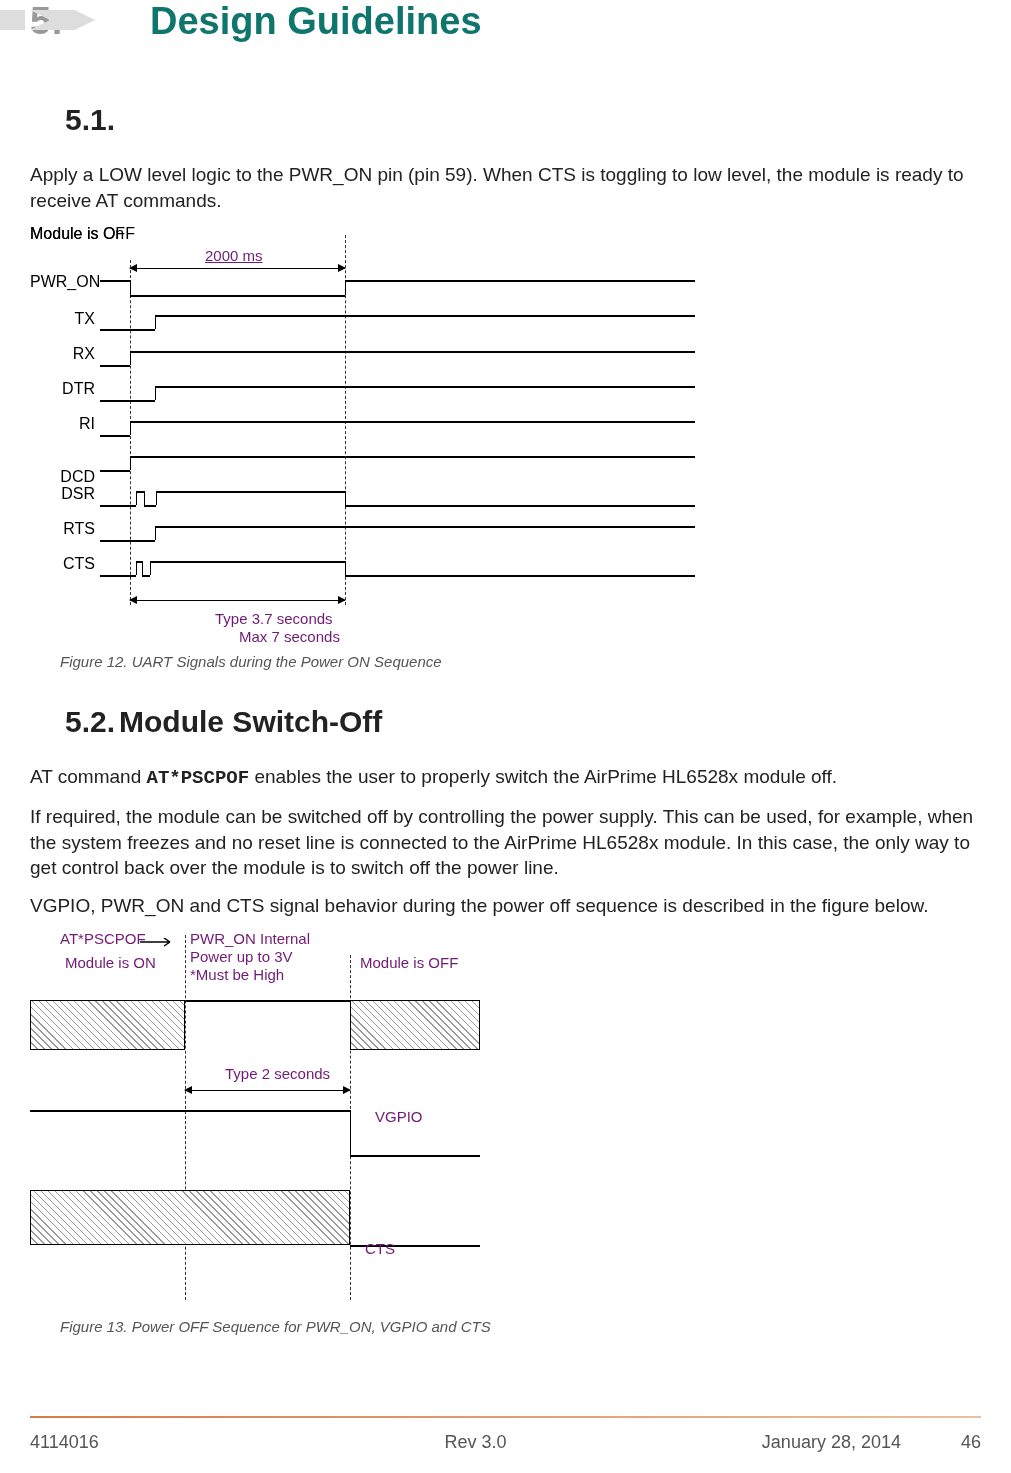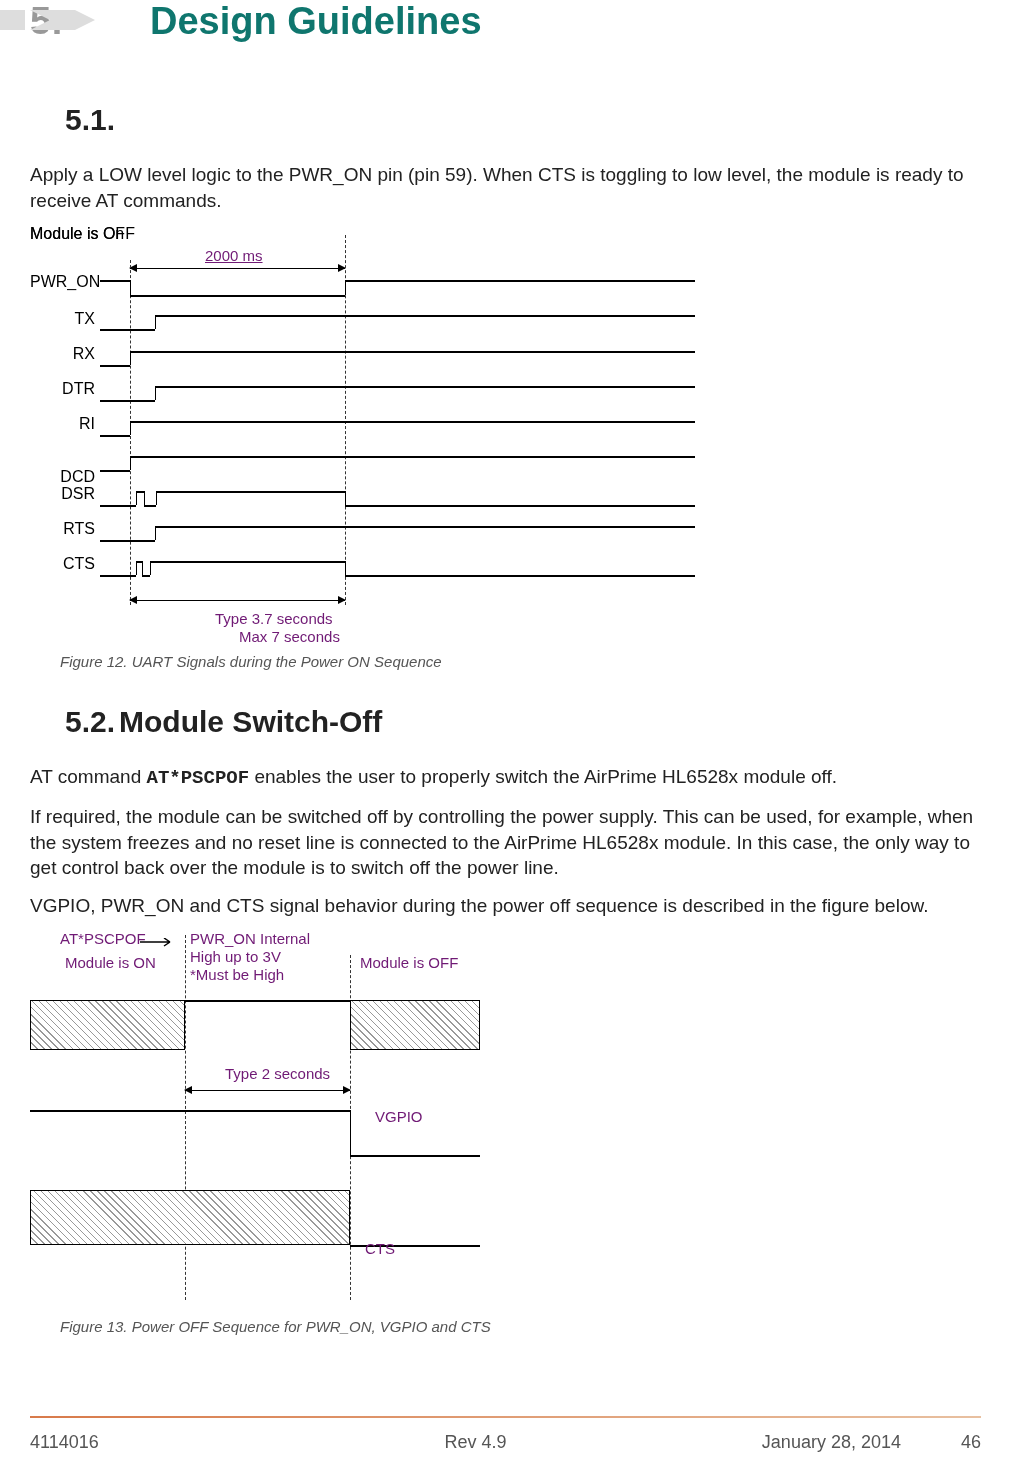--- a/index.html
+++ b/index.html
@@ -254,21 +254,21 @@
   <p class="body-text">If required, the module can be switched off by controlling the power supply. This can be used, for example, when the system freezes and no reset line is connected to the AirPrime HL6528x module. In this case, the only way to get control back over the module is to switch off the power line.</p>
   <p class="body-text">VGPIO, PWR_ON and CTS signal behavior during the power off sequence is described in the figure below.</p>
 
   <div class="fig13">
     <span class="annot-sm" style="left:30px;top:0;">AT*PSCPOF</span>
     <svg class="arrow-line" style="left:110px;top:8px;width:40px;height:10px;">
         <path d="M0 4 L30 4 M30 4 L24 0 M30 4 L24 8" stroke="#000" fill="none" stroke-width="1.5"></path>
       </svg>
 
     <span class="annot-sm" style="left:160px;top:0;">PWR_ON Internal</span>
-    <span class="annot-sm" style="left:160px;top:18px;">High up to 3V</span>
+    <span class="annot-sm" style="left:160px;top:18px;">Power up to 3V</span>
     <span class="annot-sm" style="left:160px;top:36px;">*Must be High</span>
 
     <span class="annot-sm" style="left:35px;top:24px;">Module is ON</span>
     <span class="annot-sm" style="left:330px;top:24px;">Module is OFF</span>
 
     <div class="dash-v" style="left:155px;top:5px;height:365px;"></div>
     <div class="dash-v" style="left:320px;top:25px;height:345px;"></div>
 
     <div class="hatched" style="left:0;top:70px;width:155px;height:50px;"></div>
     <div class="hline2" style="left:155px;top:70px;width:165px;"></div>
@@ -287,18 +287,18 @@
     <div class="hline2" style="left:320px;top:315px;width:130px;"></div>
     <span class="annot-sm" style="left:335px;top:310px;">CTS</span>
   </div>
   <div class="fig-caption">Figure 13. Power OFF Sequence for PWR_ON, VGPIO and CTS</div>
 
 </div>
 
 <div class="footer-rule"></div>
 <div class="footer">
   <span class="left">4114016</span>
-  <span class="mid">Rev 4.9</span>
+  <span class="mid">Rev 3.0</span>
   <span class="right">
     <span>January 28, 2014</span>
     <span>46</span>
   </span>
 </div>
 
 </body></html>

